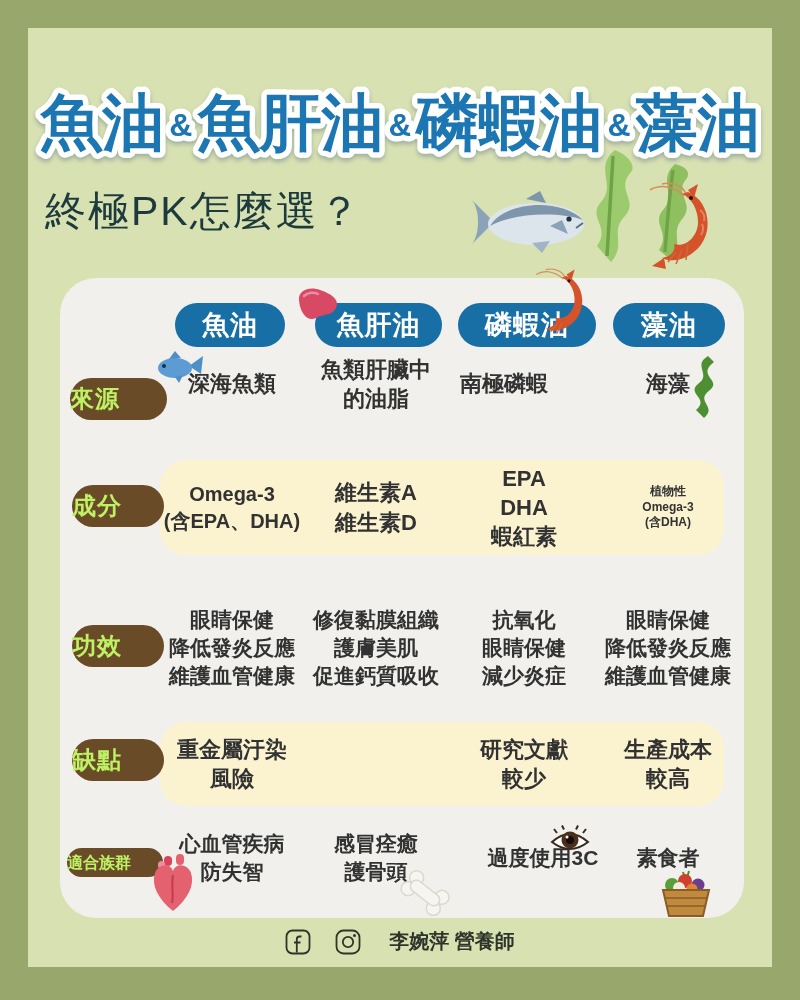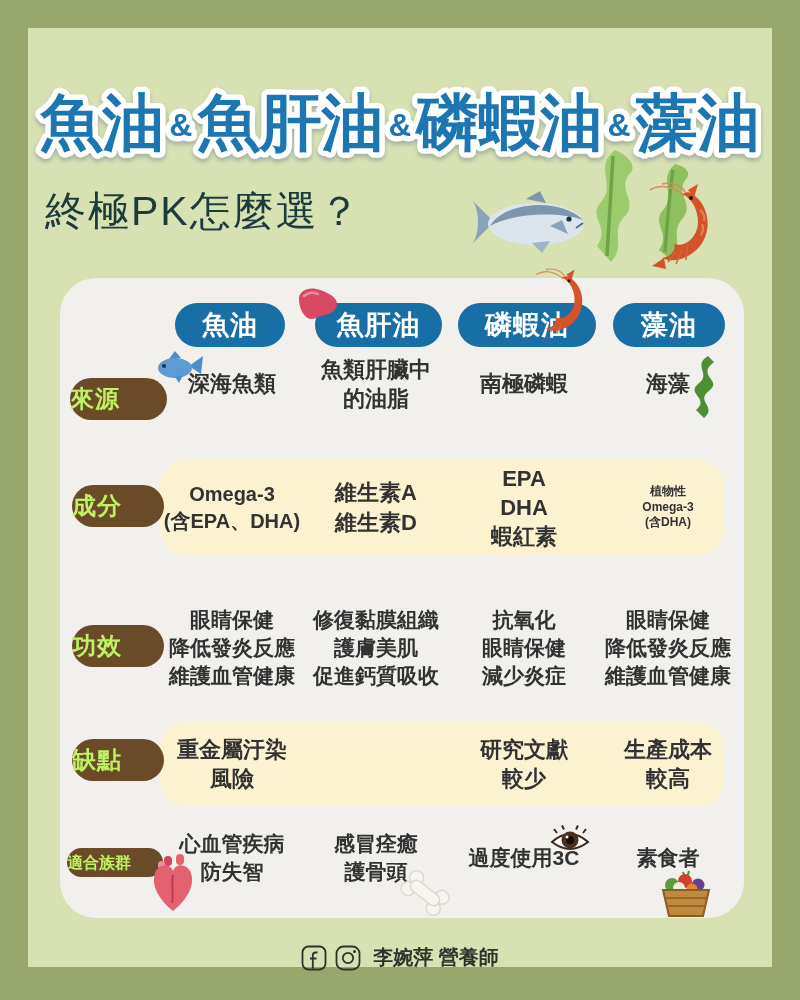--- a/index.html
+++ b/index.html
@@ -26,21 +26,21 @@
   .hpill{position:absolute;height:44px;background:var(--pill_blue);border-radius:22px;color:#fff;
     font-size:27px;font-weight:800;text-align:center;line-height:44px;z-index:2;letter-spacing:1px;}
   .rpill{position:absolute;height:42px;background:var(--pill_brown);border-radius:21px;color:#bef264;
     font-size:24px;font-weight:800;text-align:left;line-height:42px;z-index:2;letter-spacing:1px;}
   .rpill.small{height:29px;border-radius:15px;font-size:16px;line-height:29px;letter-spacing:0;}
   .cell{position:absolute;display:flex;align-items:center;justify-content:center;text-align:center;
     white-space:pre-line;color:var(--text_ink);font-weight:700;line-height:1.32;z-index:2;}
   .fs18{font-size:12px;} .fs20{font-size:20px;} .fs21{font-size:21px;} .fs22{font-size:22px;}
   .icon{position:absolute;z-index:3;}
   .footer{position:absolute;left:0;top:928px;width:800px;display:flex;align-items:center;
-    justify-content:center;gap:8px;margin-top:16px;}
+    justify-content:center;gap:24px;}
   .footer .credit{font-size:20px;font-weight:700;color:var(--credit_ink);margin-left:4px;}
 </style>
 </head>
 <body>
 
 <div class="poster">
   <div class="panel"></div>
 
   <svg class="title-svg" viewBox="0 0 740 106">
     <text class="title-text" x="370" y="86" text-anchor="middle">
@@ -102,21 +102,21 @@
 
     <div class="rpill" style="left:10px;top:100px;width:97px">來源</div>
     <div class="rpill" style="left:12px;top:207px;width:92px">成分</div>
     <div class="rpill" style="left:12px;top:347px;width:92px">功效</div>
     <div class="rpill" style="left:12px;top:461px;width:92px">缺點</div>
     <div class="rpill small" style="left:7px;top:570px;width:96px">適合族群</div>
 
     <div class="cell fs22" style="left:95px;top:62px;width:154px;height:88px">深海魚類</div>
     <div class="cell fs22" style="left:239px;top:62px;width:154px;height:88px">魚類肝臟中
 的油脂</div>
-    <div class="cell fs22" style="left:387px;top:62px;width:154px;height:88px">南極磷蝦</div>
+    <div class="cell fs22" style="left:367px;top:62px;width:154px;height:88px">南極磷蝦</div>
     <div class="cell fs22" style="left:531px;top:62px;width:154px;height:88px">海藻</div>
 
     <div class="cell fs20" style="left:95px;top:184px;width:154px;height:91px">Omega-3
 (含EPA、DHA)</div>
     <div class="cell fs22" style="left:239px;top:184px;width:154px;height:91px">維生素A
 維生素D</div>
     <div class="cell fs22" style="left:387px;top:184px;width:154px;height:91px">EPA
 DHA
 蝦紅素</div>
     <div class="cell fs18" style="left:531px;top:184px;width:154px;height:91px">植物性
@@ -140,21 +140,21 @@
 風險</div>
     <div class="cell fs22" style="left:387px;top:448px;width:154px;height:76px">研究文獻
 較少</div>
     <div class="cell fs22" style="left:531px;top:448px;width:154px;height:76px">生產成本
 較高</div>
 
     <div class="cell fs21" style="left:95px;top:548px;width:154px;height:64px">心血管疾病
 防失智</div>
     <div class="cell fs21" style="left:239px;top:548px;width:154px;height:64px">感冒痊癒
 護骨頭</div>
-    <div class="cell fs21" style="left:387px;top:548px;width:154px;height:64px">過度使用3C</div>
+    <div class="cell fs21" style="left:406px;top:548px;width:154px;height:64px">過度使用3C</div>
     <div class="cell fs21" style="left:531px;top:548px;width:154px;height:64px">素食者</div>
 
     <svg class="icon" style="left:95px;top:70px;width:52px;height:36px" viewBox="0 0 52 36">
       <path d="M34,18 L48,8 L46,26 Z" fill="#4f8fc7"></path>
       <ellipse cx="20" cy="20" rx="17" ry="10" fill="#5d9bd3"></ellipse>
       <path d="M14,11 L20,3 L26,10 Z" fill="#4f8fc7"></path>
       <path d="M20,29 L24,35 L28,27 Z" fill="#4f8fc7"></path>
       <circle cx="9" cy="18" r="2" fill="#15324f"></circle>
     </svg>
     <svg class="icon" style="left:624px;top:76px;width:36px;height:66px" viewBox="0 0 36 66">

